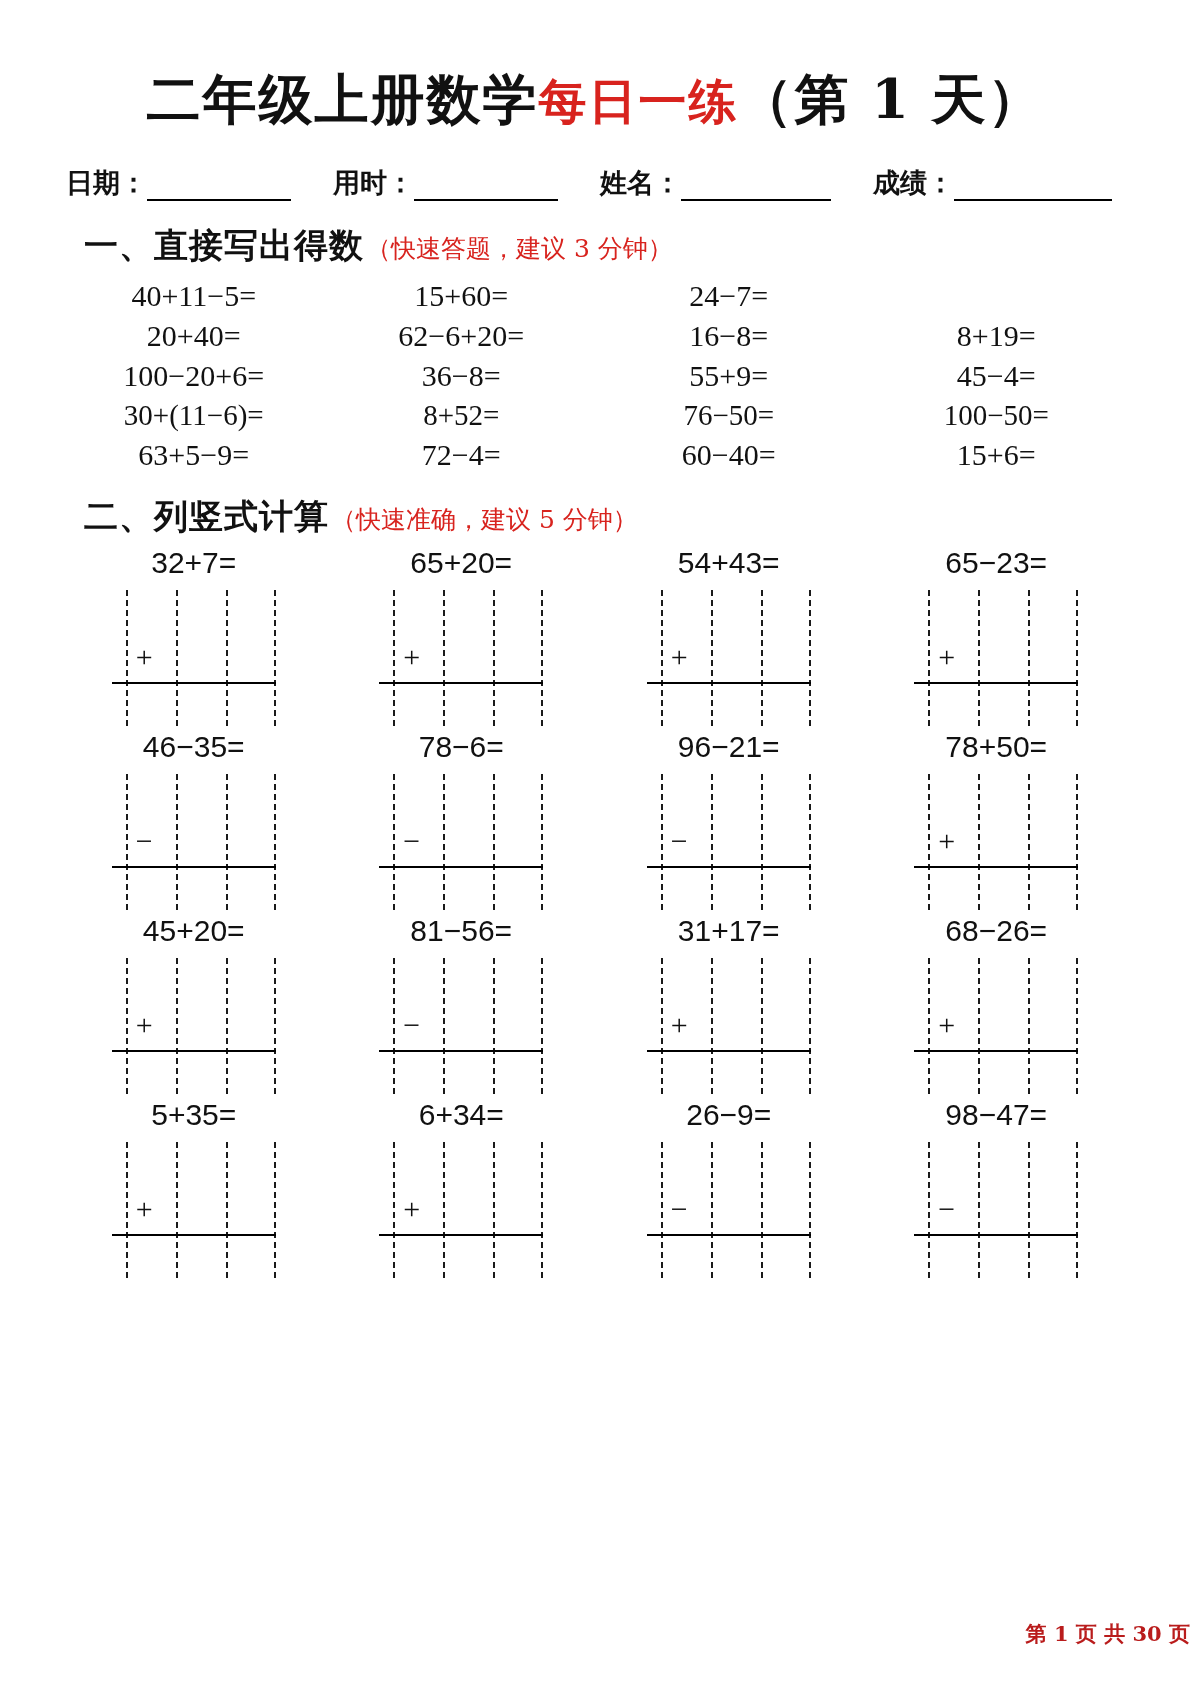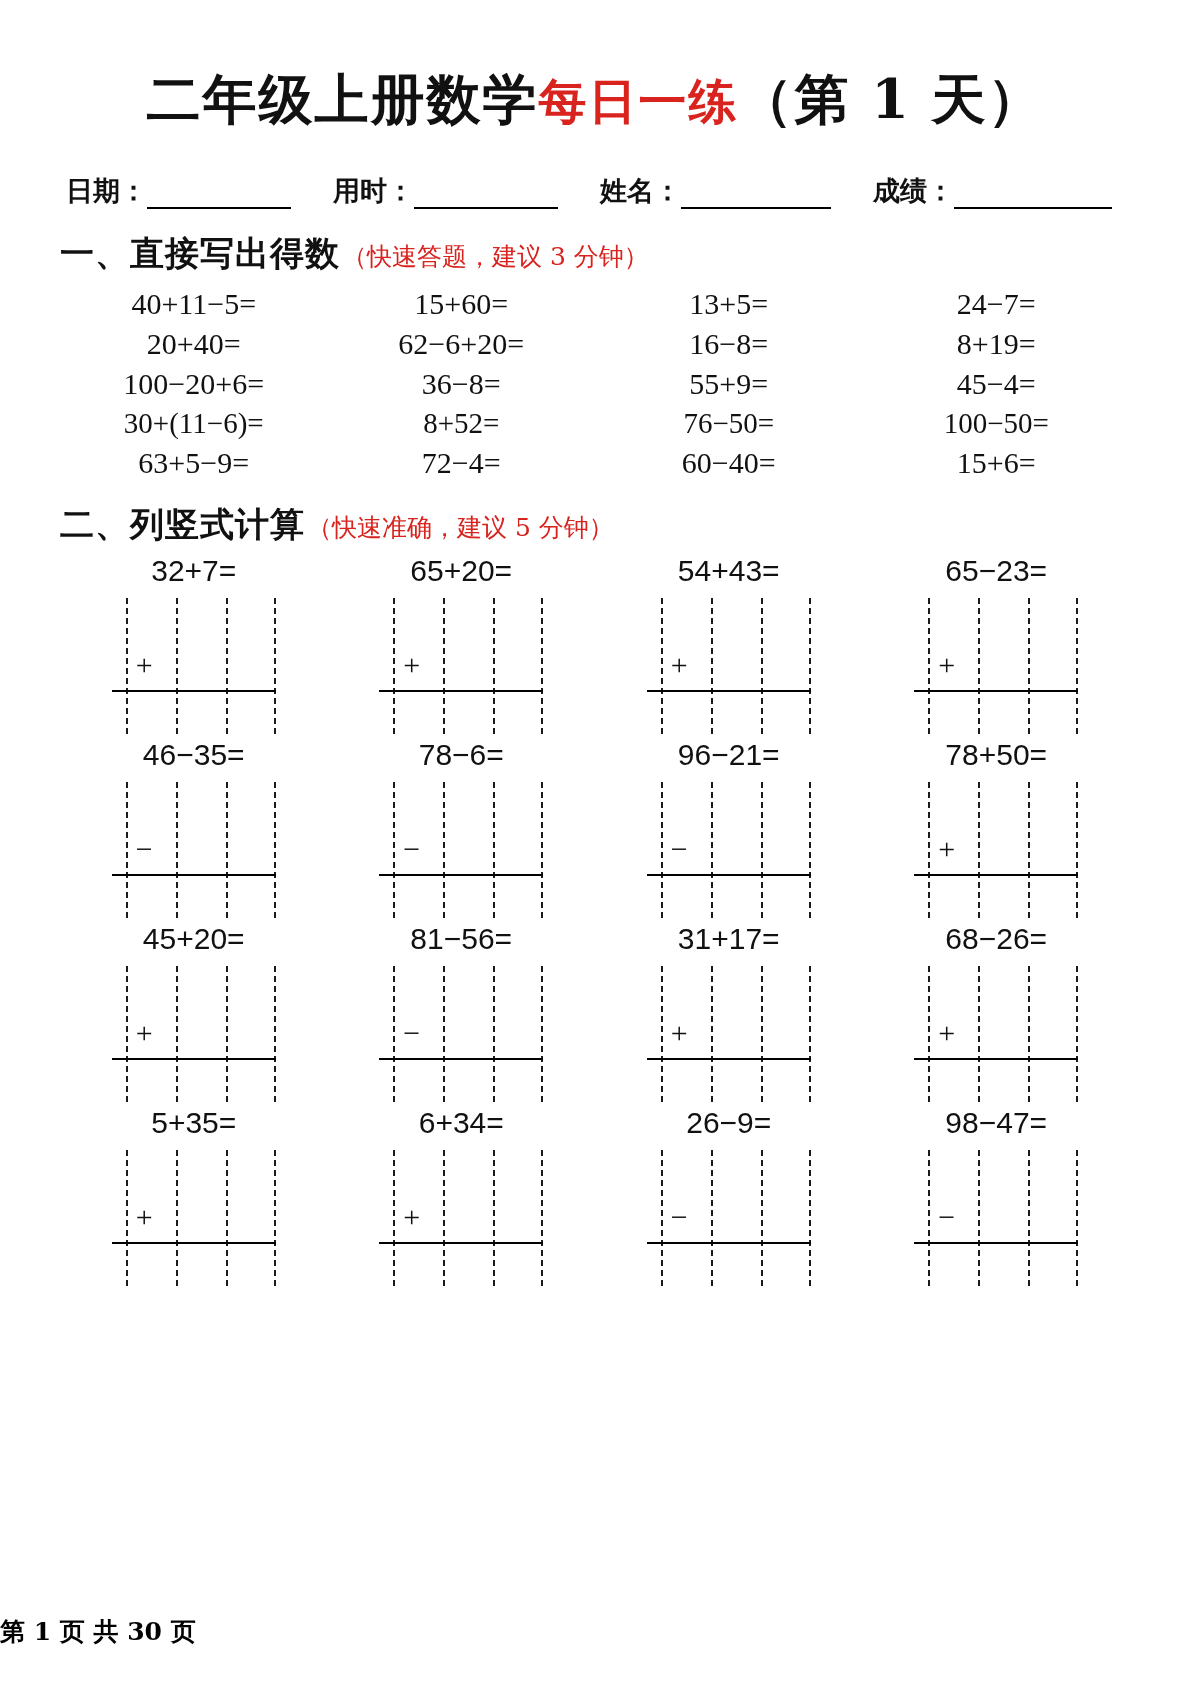--- a/index.html
+++ b/index.html
@@ -55,39 +55,39 @@
     display: flex;
     align-items: flex-end;
     font-size: 27px;
     font-weight: bold;
   }
   .info-label {
     font-size: 27px;
     font-weight: bold;
     white-space: nowrap;
     font-family: "DejaVu Serif", "Liberation Serif", serif;
-    margin-top: 8px;
   }
   .info-blank {
     display: inline-block;
     border-bottom: 2px solid #000;
     height: 26px;
   }
   .b1 { width: 144px; }
   .b2 { width: 144px; }
   .b3 { width: 150px; }
   .b4 { width: 158px; }
   .info-gap { width: 42px; }
 
   
   .section-head {
     display: flex;
     align-items: baseline;
     margin-top: 22px;
     white-space: nowrap;
+    margin-left: 24px;
   }
   .section-title {
     font-size: 34px;
     font-weight: bold;
     letter-spacing: 1px;
     font-family: "DejaVu Serif", "Liberation Serif", serif;
   }
   .section-note {
     font-size: 25px;
     color: #d8231e;
@@ -164,23 +164,23 @@
     line-height: 1;
     font-family: "Liberation Serif", serif;
   }
 
   
   .footer {
     position: absolute;
     left: 0;
     right: 0;
     bottom: 34px;
-    text-align: left;
-    font-size: 25px;
-    color: #000000;
+    text-align: right;
+    font-size: 21px;
+    color: #b91c1c;
     font-weight: bold;
     font-family: "DejaVu Serif", "Liberation Serif", serif;
   }
 </style>
 </head>
 <body>
 
 <div class="page">
 
   <div class="title-row">
@@ -211,21 +211,20 @@
 
   <div class="section-head">
     <span class="section-title">一、直接写出得数</span>
     <span class="section-note">（快速答题，建议 3 分钟）</span>
   </div>
 
   <div class="oral-grid">
     <div class="oral-row">
       <div class="oral-cell">40+11−5=</div>
       <div class="oral-cell">15+60=</div>
-      <div class="oral-cell">13+5=</div>
       <div class="oral-cell">24−7=</div>
     </div>
     <div class="oral-row">
       <div class="oral-cell">20+40=</div>
       <div class="oral-cell">62−6+20=</div>
       <div class="oral-cell">16−8=</div>
       <div class="oral-cell">8+19=</div>
     </div>
     <div class="oral-row">
       <div class="oral-cell">100−20+6=</div>

